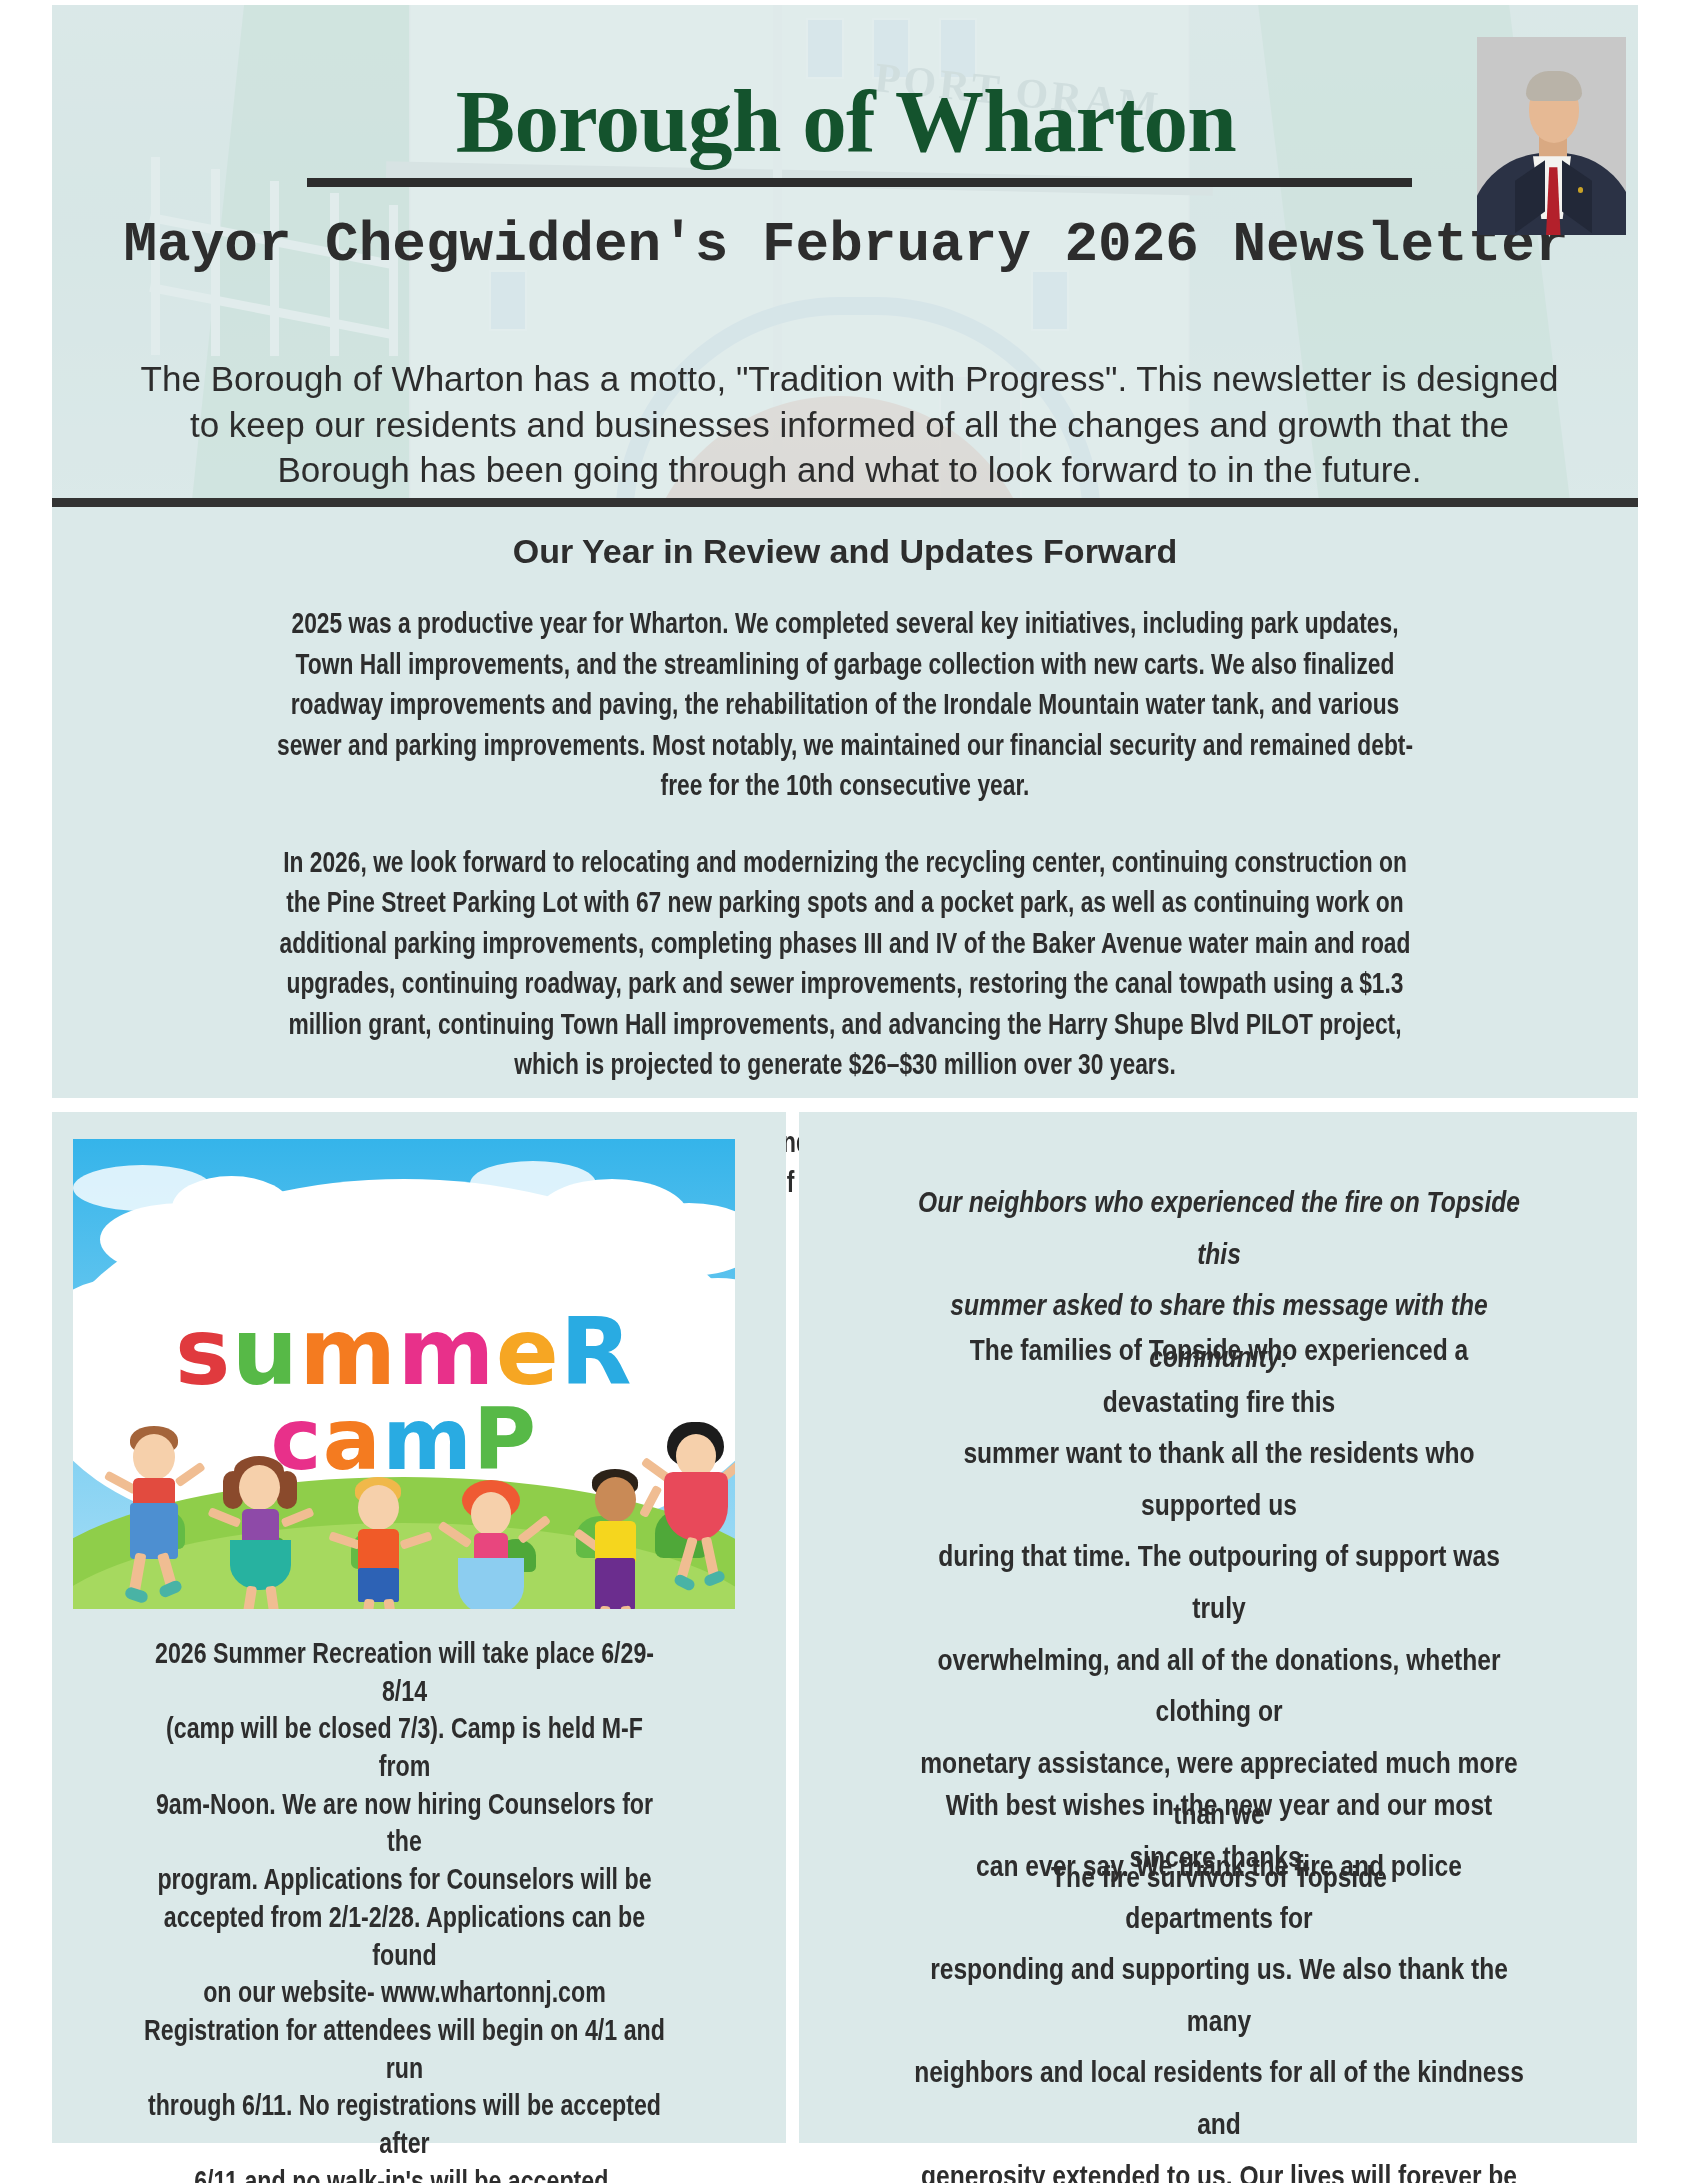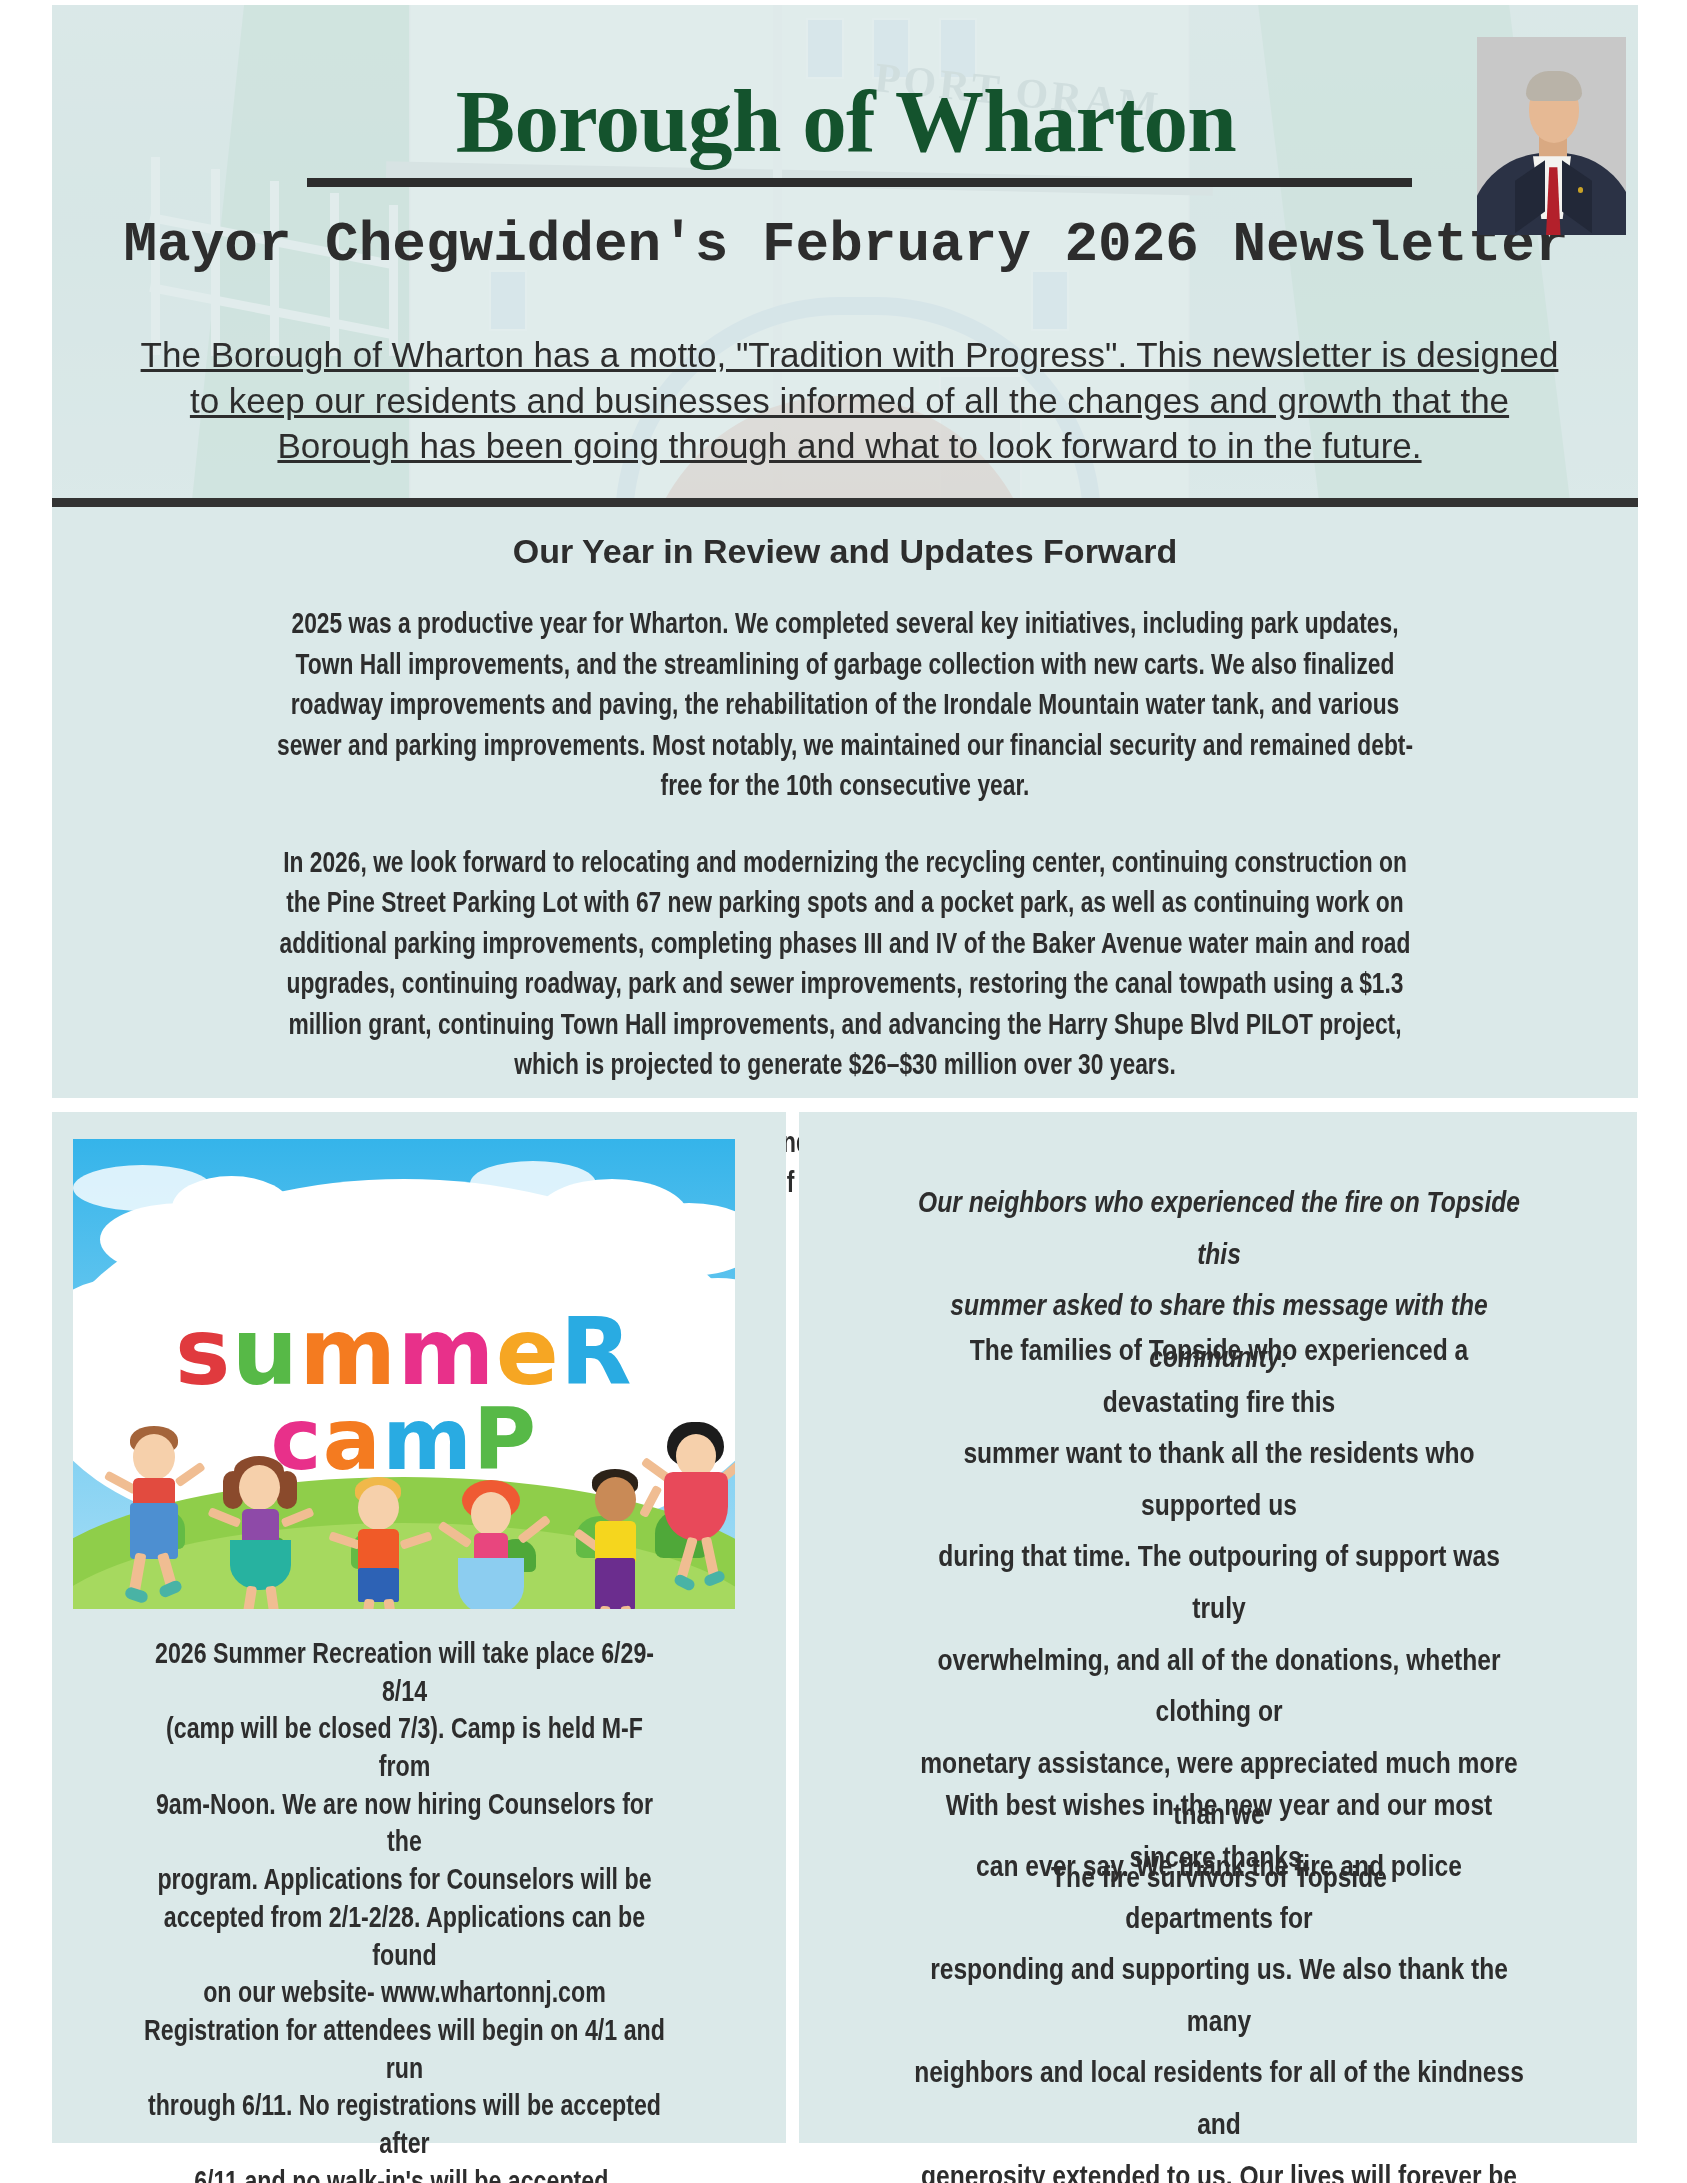--- a/index.html
+++ b/index.html
@@ -153,29 +153,28 @@
     left: 40px; top: 278px;
     width: 1508px;
     text-align: center;
     font-family: "Liberation Serif", serif;
     font-weight: bold;
     font-size: 38px;
     color: #2d2d2d;
   }
   .masthead-intro {
     position: absolute;
-    left: 73px; top: 327px;
+    left: 73px; top: 351px;
     width: 1449px;
     text-align: center;
     font-family: "Liberation Sans", sans-serif;
     font-weight: normal;
     font-size: 35px;
     line-height: 1.30;
     color: #2d2d2d;
-    text-decoration: underline;
   }
 
   .mayor-photo {
     position: absolute;
     right: 12px; top: 32px;
     width: 149px; height: 198px;
     background: #c9c9c9;
     overflow: hidden;
     z-index: 3;
   }

